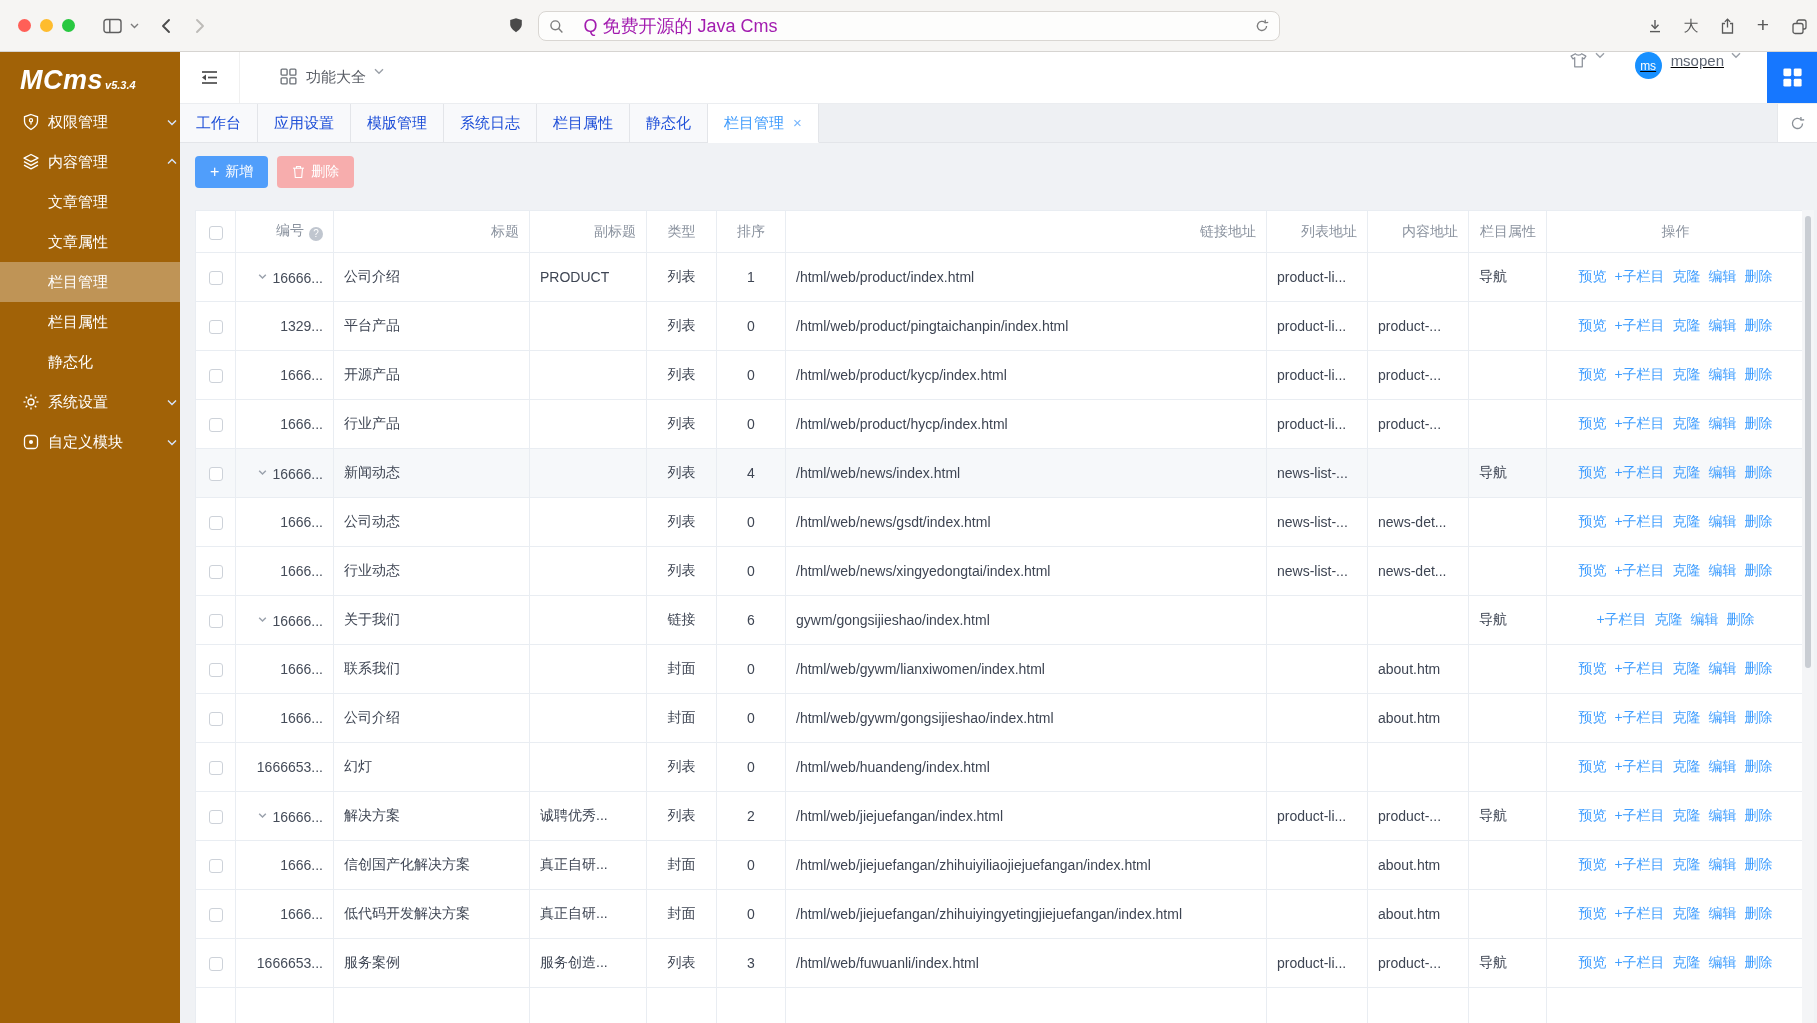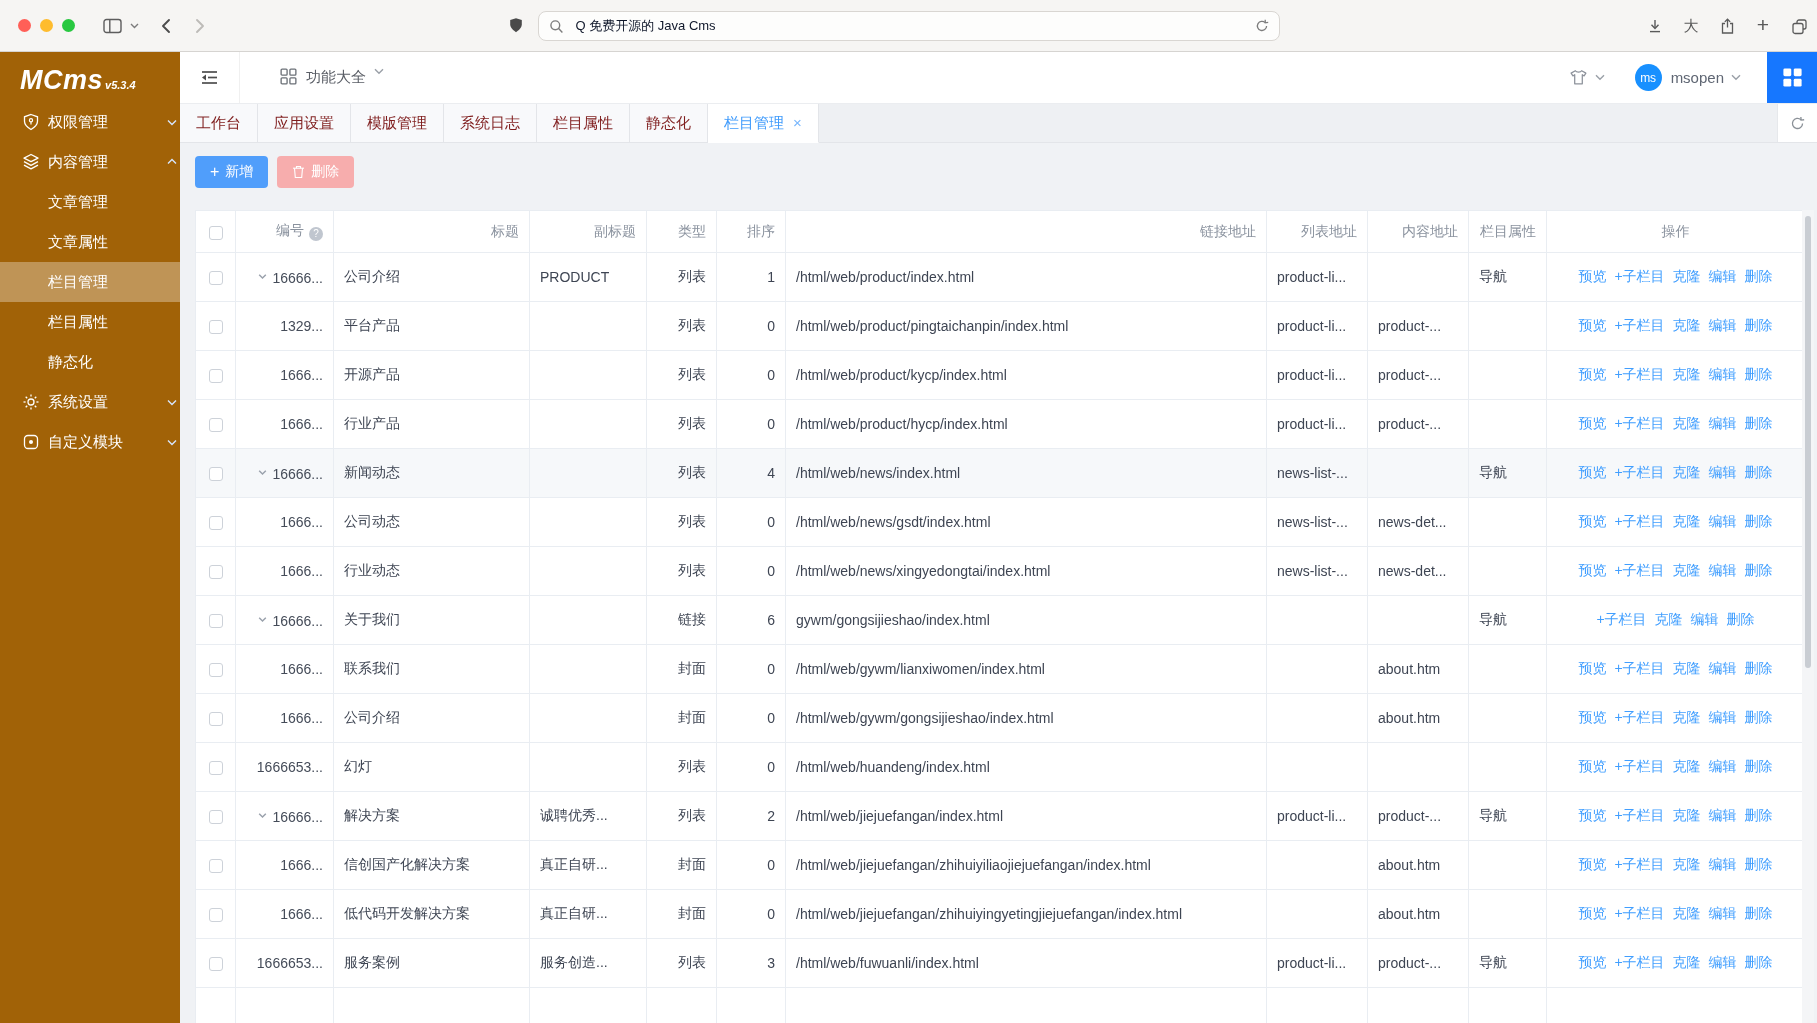--- a/index.html
+++ b/index.html
@@ -14,21 +14,21 @@
   .dot.r{background:#ff5f57} .dot.y{background:#febc2e} .dot.g{background:#28c840}
   .chrome .cicon { display:flex; align-items:center; justify-content:center; color:#5d5d5d; }
   .tgl { margin-left:28px; }
   .tglchev { margin-left:8px; }
   .nav-back { margin-left:22px; }
   .nav-fwd { margin-left:24px; color:#bdbbb8; }
   .addrwrap { position:absolute; left:50%; transform:translateX(-50%); width:742px; height:30px; top:11px; }
   .shield-abs { position:absolute; left:-30px; top:6px; }
   .urlfield { width:742px; height:30px; background:#fdfdfc; border:1px solid #d9d6d2;
     border-radius:8px; display:flex; align-items:center; padding:0 10px; }
-  .urlfield .txt { font-size:13px; color:#0f172a; margin-left:12px; flex:1; white-space:nowrap; overflow:hidden; }
+  .urlfield .txt { font-size:18px; color:#a21caf; margin-left:20px; flex:1; white-space:nowrap; overflow:hidden; }
   .chrome-right { position:absolute; right:0; top:0; height:52px; display:flex; align-items:center; }
   .chrome-right .cicon { width:36px; }
   .bigchar { font-size:15px; color:#5a5a5a; }
   .pluschar { font-size:21px; font-weight:300; color:#5a5a5a; margin-top:-3px;}
 
   
   .app { position:fixed; top:52px; left:0; width:1817px; height:971px; display:flex; }
   .sidebar { width:180px; flex-shrink:0; background:#a16207; color:#fff; }
   .logo { padding:13px 18px 0 20px; height:45px; color:#fff; white-space:nowrap; }
   .logo .mc { font-size:27px; font-weight:800; font-style:italic; letter-spacing:.5px; }
@@ -45,32 +45,32 @@
 
   
   .appbar { height:52px; background:#fff; border-bottom:1px solid #ebedf0;
     display:flex; align-items:center; padding-left:20px; position:relative; }
   .fold { display:flex; cursor:pointer; color:#4d4d4d; }
   .vdiv { width:1px; height:51px; background:#f0f0f0; margin-left:20px; }
   .appmenu { display:flex; align-items:flex-start; margin-left:40px; cursor:pointer; color:#5a5e66; }
   .appmenu .gicon { display:flex; margin-right:9px; color:#6b7077; }
   .appmenu .amlabel { font-size:15px; }
   .appmenu .amchev { margin-left:8px; color:#9aa0a8; display:flex; }
-  .abright { margin-left:auto; display:flex; align-items:center; height:51px; }
+  .abright { margin-left:auto; display:flex; height:51px;text-decoration:underline; }
   .tshirt { display:flex; cursor:pointer; }
   .smallchev { margin-left:7px; color:#9aa0a8; display:flex; cursor:pointer;}
   .avatar { width:27px; height:27px; border-radius:50%; background:#1890ff; color:#fff;
     font-size:12px; display:flex; align-items:center; justify-content:center; margin-left:30px; cursor:pointer; }
   .uname { font-size:15px; color:#5f6673; margin-left:9px; cursor:pointer; }
   .gridbtn { width:50px; height:51px; background:#1677ff; margin-left:26px;
     display:flex; align-items:center; justify-content:center; cursor:pointer; }
 
   
   .tabbar { height:39px; background:#eef0f3; border-bottom:1px solid #e3e5e9; display:flex; position:relative; }
-  .tab { padding:0 16px; line-height:38px; font-size:15px; color:#7f1d1d;
+  .tab { padding:0 16px; line-height:38px; font-size:15px; color:#1d4ed8;
     background:#f8f9fb; border-right:1px solid #e3e5e9; cursor:pointer; white-space:nowrap; }
   .tab.active { background:#fff; color:#3f9bfc; border-bottom:1px solid #fff; margin-bottom:-1px; }
   .tab .close { margin-left:9px; color:#77b6fd; font-size:15px; }
   .rail { position:absolute; right:0; top:0; width:40px; height:38px; background:#fff;
     border-left:1px solid #e6e8eb; display:flex; align-items:center; justify-content:center;
     color:#8a9097; cursor:pointer; }
 
   
   .content { flex:1; background:#f0f2f5; padding:13px 0 0 15px; overflow:hidden; position:relative; }
   .toolbar { display:flex; gap:9px; margin-bottom:22px; }
@@ -81,21 +81,21 @@
   .btn.del { background:#f7adad; }
 
   .card { width:1609px; background:#fff; }
   table { border-collapse:collapse; table-layout:fixed; width:1609px; }
   th, td { border:1px solid #e9edf2; white-space:nowrap; overflow:hidden; }
   th { height:42px; font-weight:400; color:#8a929e; font-size:14px; text-align:right;
     padding:0 10px; background:#fff; }
   td { height:49px; font-size:14px; color:#3e4553; padding:0 10px; }
   tr.hl td { background:#f6f8fa; }
   th.c-check, td.c-check { text-align:center; padding:0; }
-  th.c-type, td.c-type, th.c-sort, td.c-sort { text-align:right; }
+  th.c-type, td.c-type, th.c-sort, td.c-sort { text-align:center; }
   td.c-num { text-align:right; color:#454c59; }
   th.c-ops, td.c-ops { text-align:center; }
   .cbx { display:inline-block; width:14px; height:14px; border:1px solid #cdd2d9;
     border-radius:3px; background:#fff; vertical-align:middle; cursor:pointer; }
   .help { display:inline-flex; width:14px; height:14px; border-radius:50%; background:#c0c6cf;
     color:#fff; font-size:10px; align-items:center; justify-content:center; margin-left:5px;
     vertical-align:-2px; cursor:pointer; }
   .caret { display:inline-block; vertical-align:1px; margin-right:4px; color:#9aa1ac; cursor:pointer; }
   a.op { color:#409eff; text-decoration:none; margin:0 4px; cursor:pointer; }
 

